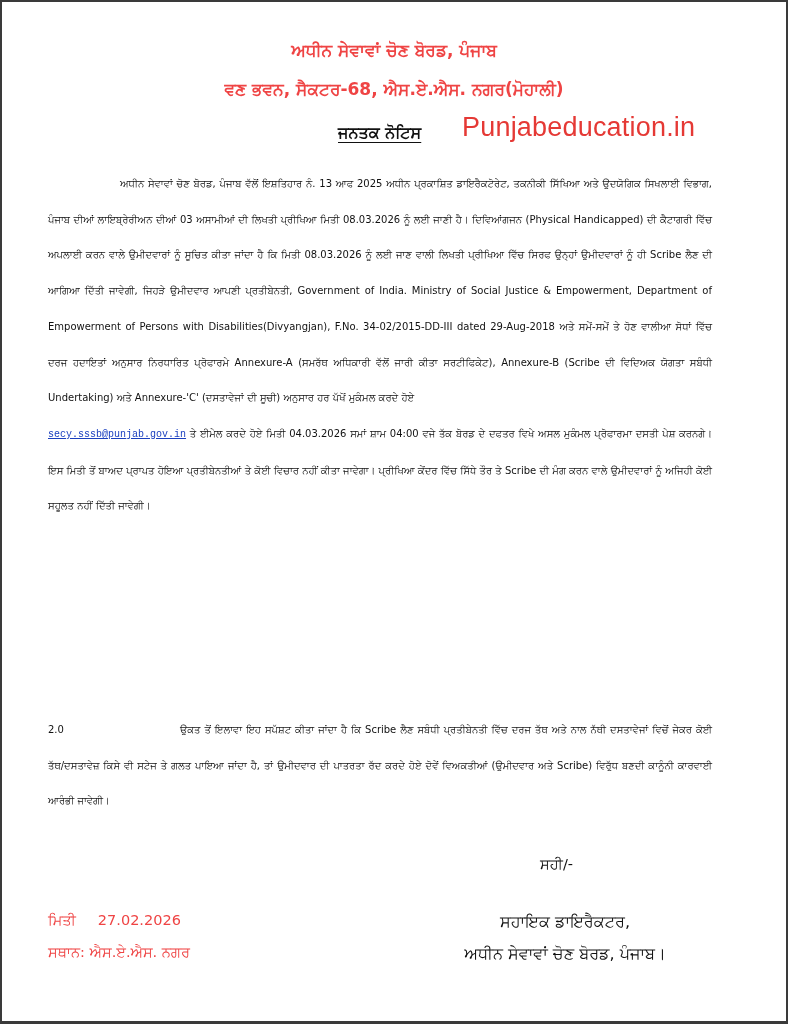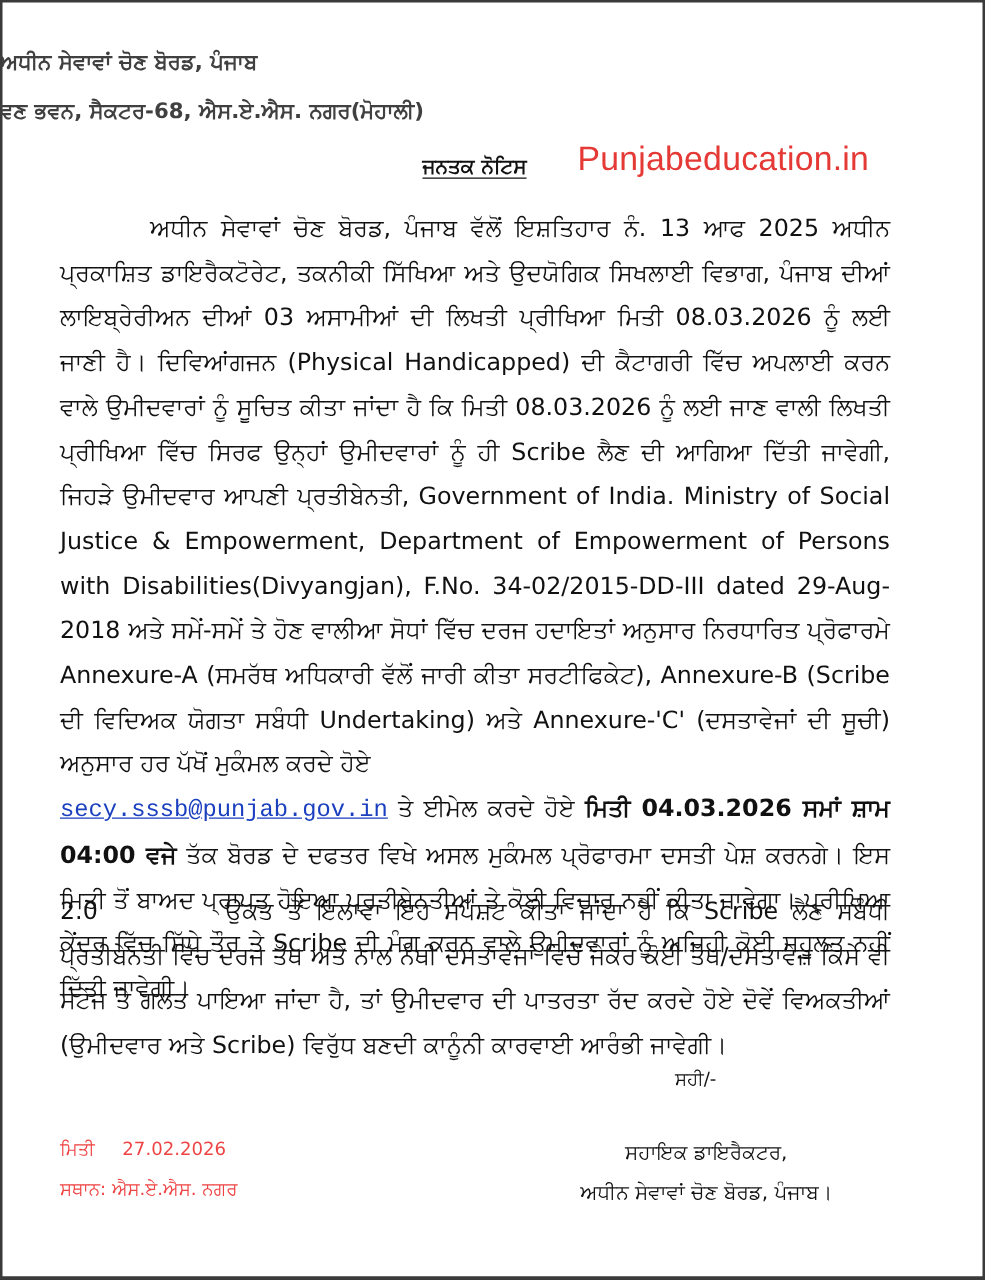--- a/index.html
+++ b/index.html
@@ -24,24 +24,24 @@
     border-top: 2px solid #3a3a3a;
     border-left: 2px solid #3a3a3a;
     border-right: 2px solid #3a3a3a;
     border-bottom: 3px solid #3a3a3a;
     background: #ffffff;
   }
   .header {
     position: absolute;
     left: 0;
     width: 788px;
-    text-align: left;
+    text-align: center;
     font-weight: bold;
     font-size: 17px;
-    color: #404040;
+    color: #ef4444;
   }
   .header.l1 { top: 40px; }
   .header.l2 { top: 79px; }
   .notice-title {
     position: absolute;
     top: 123px;
     left: 338px;
     font-size: 16px;
     font-weight: bold;
     text-decoration: underline;
@@ -54,38 +54,38 @@
     left: 462px;
     font-family: "Liberation Sans", sans-serif;
     font-size: 27px;
     color: #e53935;
     letter-spacing: 0.2px;
   }
   .body-text {
     position: absolute;
     left: 48px;
     width: 664px;
-    font-size: 19px;
+    font-size: 10px;
     line-height: 35.7px;
     text-align: justify;
   }
   .p1 { top: 166px; text-indent: 72px; }
   .p2 { top: 712px; }
   .p2 .num {
     display: inline-block;
     width: 72px;
     text-indent: 0;
   }
   .p2 .para-indent { display: inline-block; width: 60px; }
   .email-link {
     color: #1a3fbf;
     text-decoration: underline;
     font-family: Liberation Mono, monospace;
   }
-  .bold-run { font-weight: bold; }
+  .bold-run { font-weight: normal; }
   .sig {
     position: absolute;
     font-size: 14.5px;
     color: #ef4444;
   }
   .sig-right {
     position: absolute;
     left: 430px;
     width: 270px;
     text-align: center;

